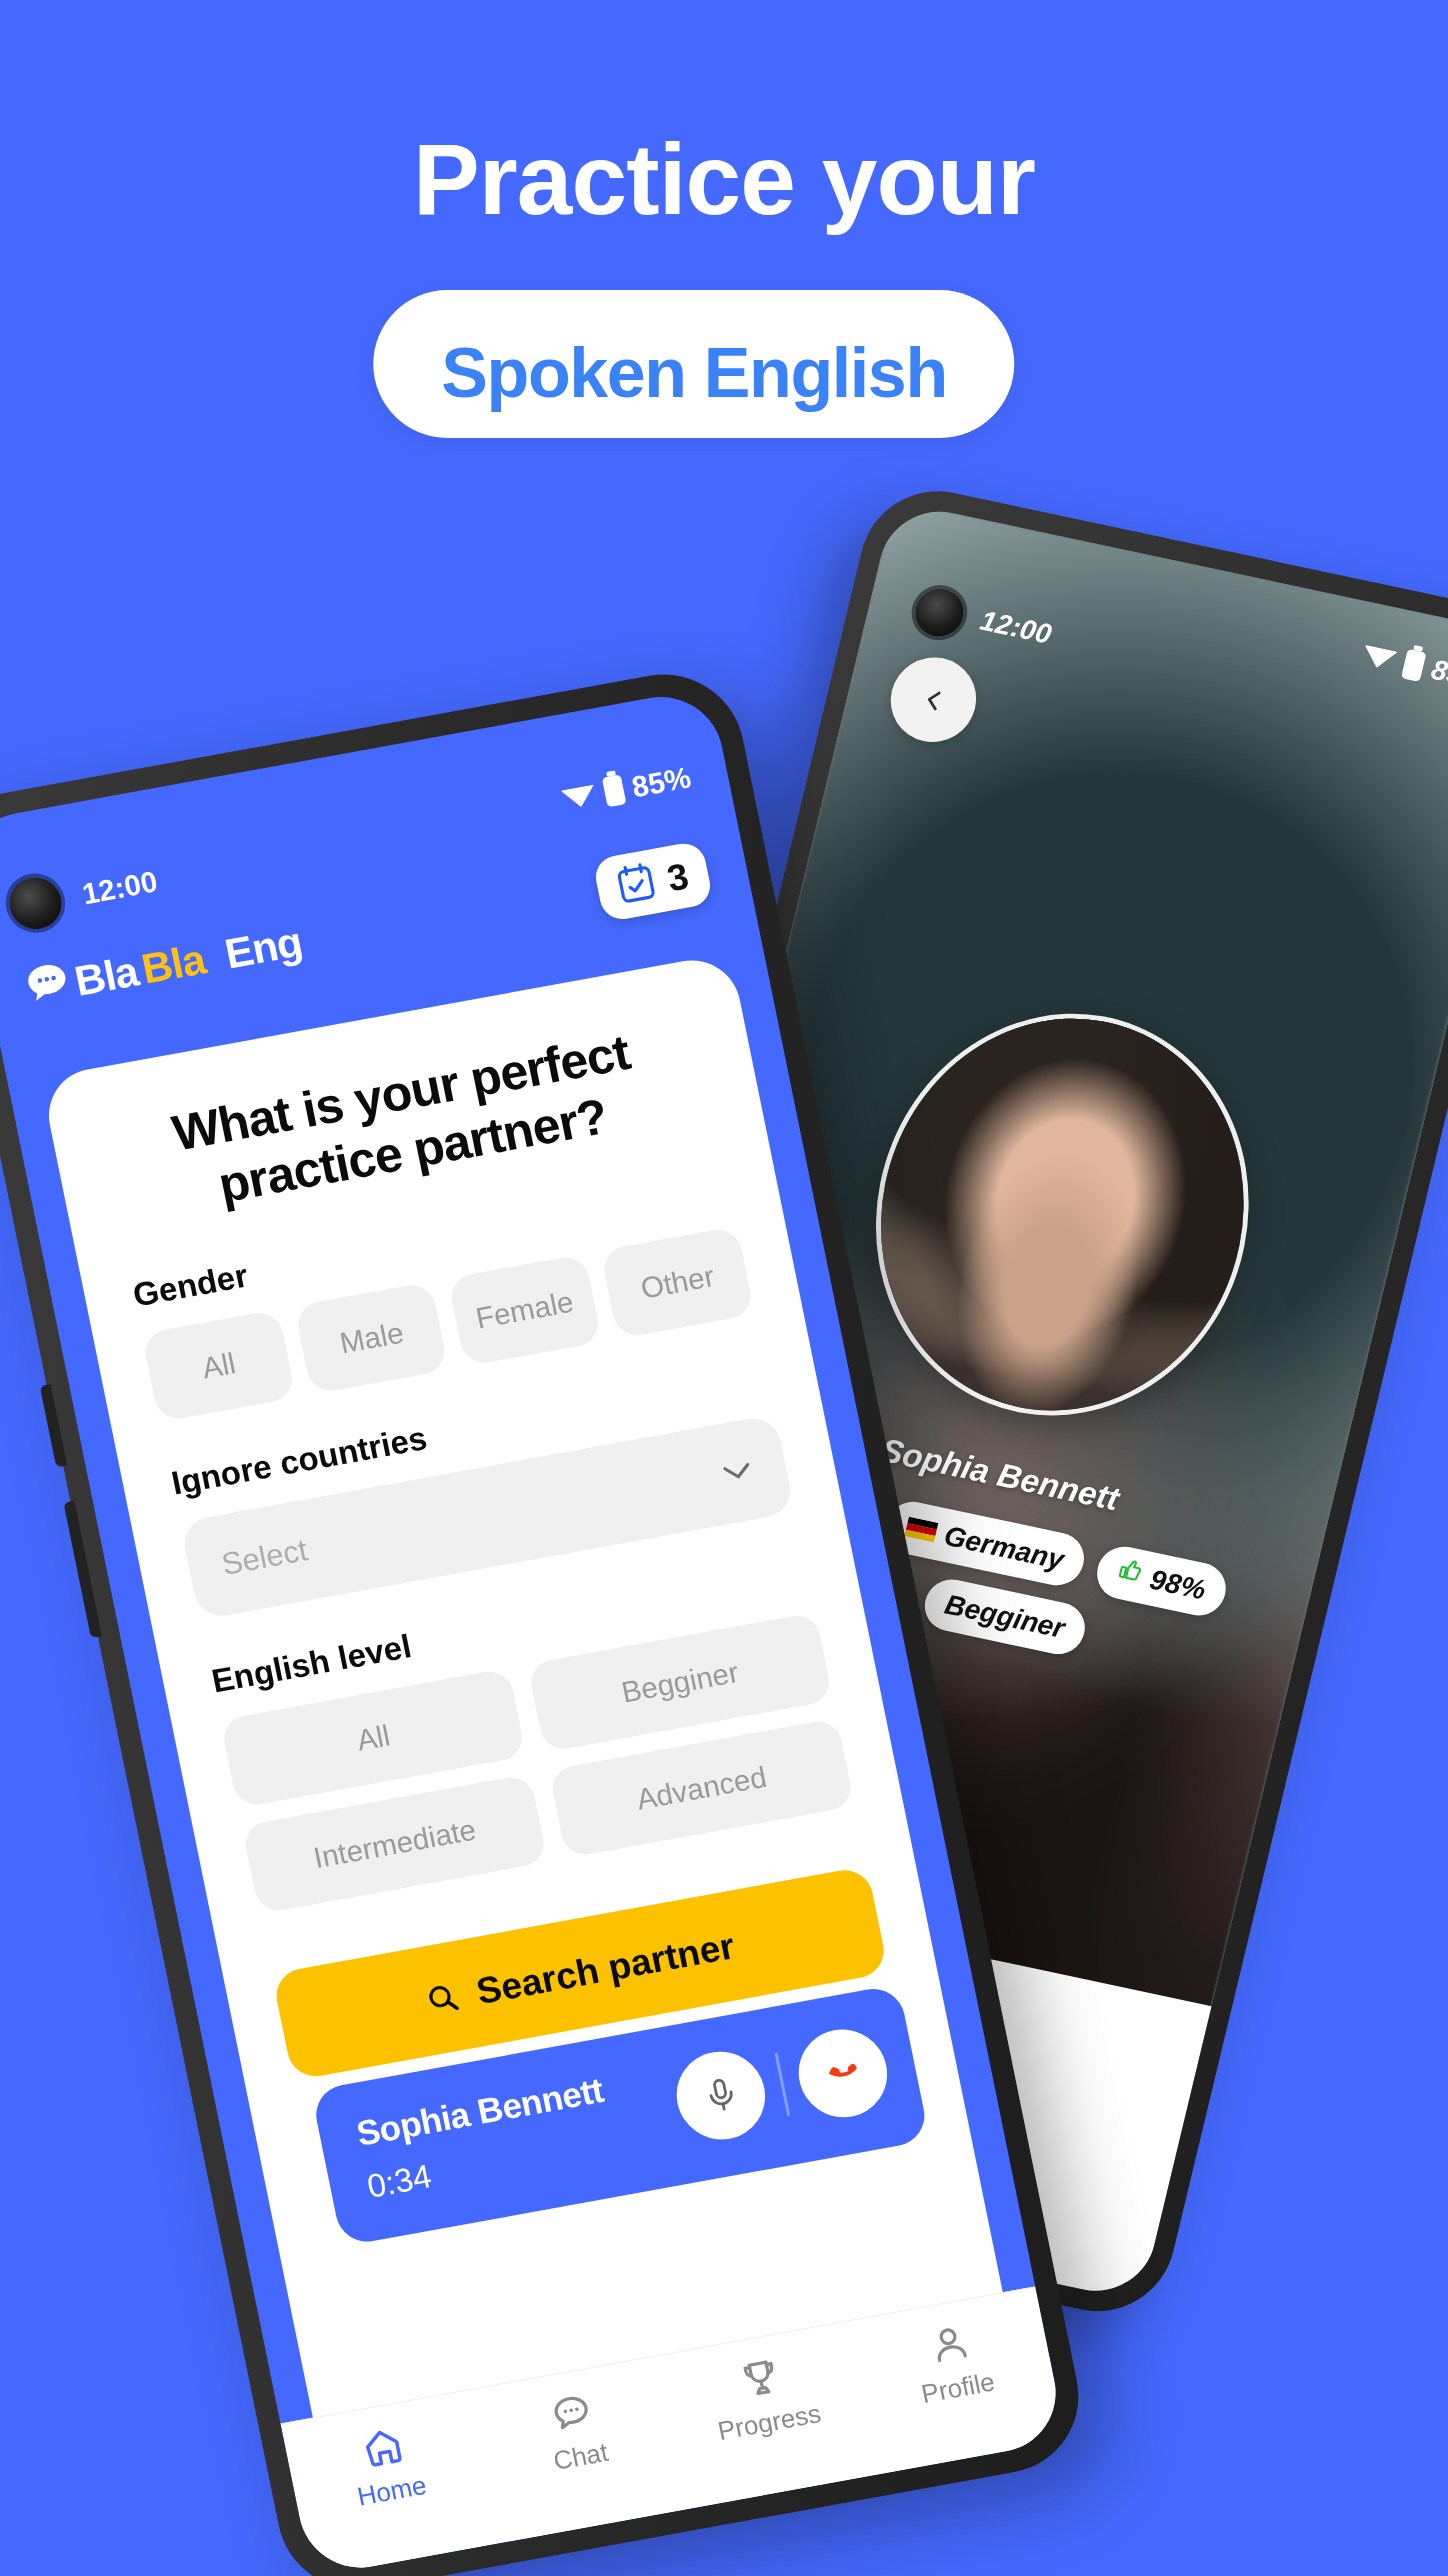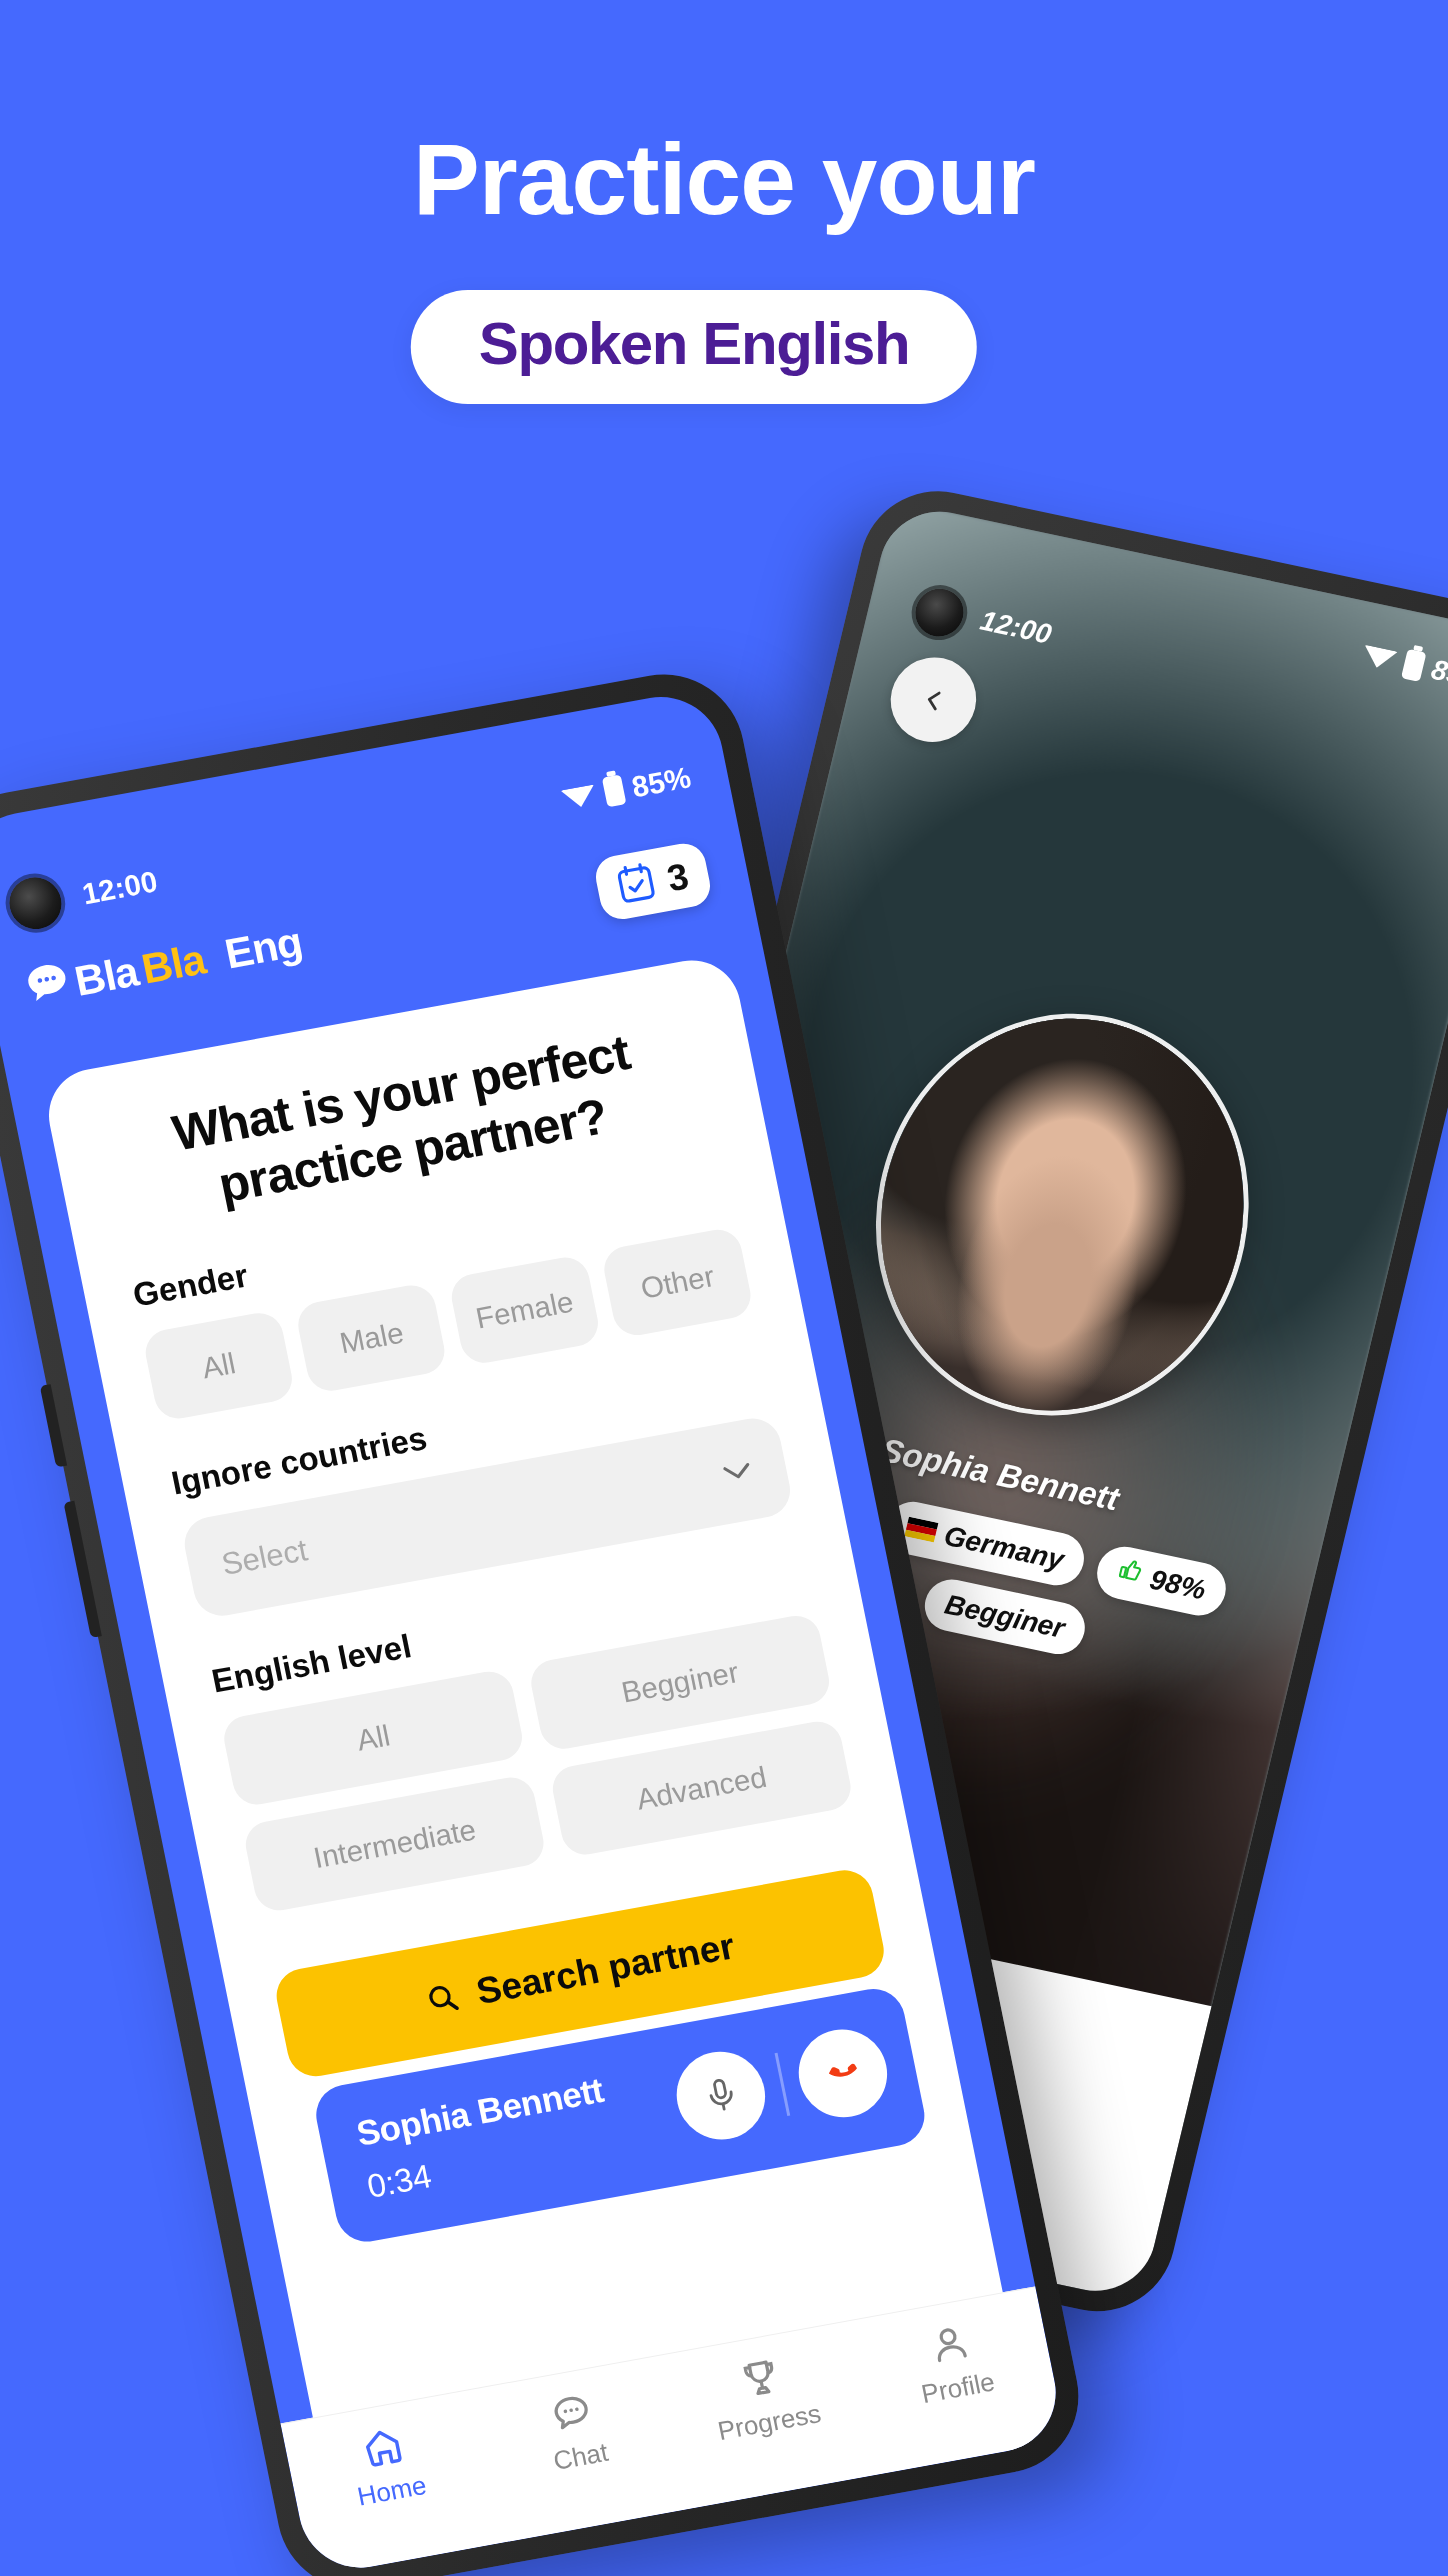--- a/index.html
+++ b/index.html
@@ -18,22 +18,22 @@
     font-size:100px; font-weight:bold; letter-spacing:-0.9px;
     line-height:1;
   }
   .hero-pill {
     position:absolute; top:290px; left:50%; transform:translateX(-50%);
     background:#FFFFFF; border-radius:83px;
     padding:24px 68px 29.5px 68px;
     box-shadow:0 5.5px 24px rgba(0,0,0,0.07);
   }
   .hero-line2 {
-    color:#4c1d95; font-size:60px; font-weight:bold;
-    letter-spacing:-1.4px; line-height:1; white-space:nowrap;
+    color:#3b82f6; font-size:70px; font-weight:bold;
+    letter-spacing:-1.4px; line-height:1; white-space:nowrap;margin-top:24px;
   }
 
   
   .phone-right {
     position:absolute;
     left:834px; top:516px;
     width:700px; height:1751px;
     transform: rotate(13.5deg) skewY(-1.5deg);
     transform-origin: 30% 10%;
     z-index:10;

